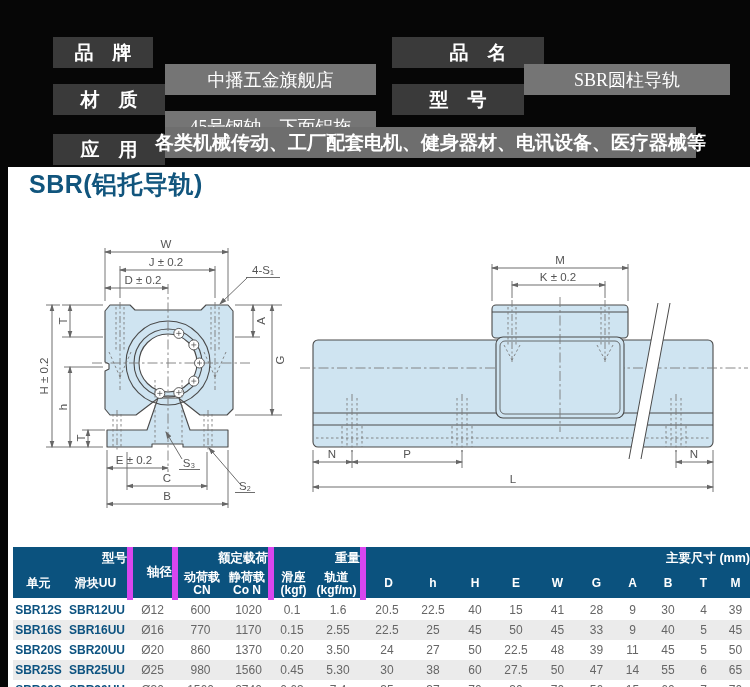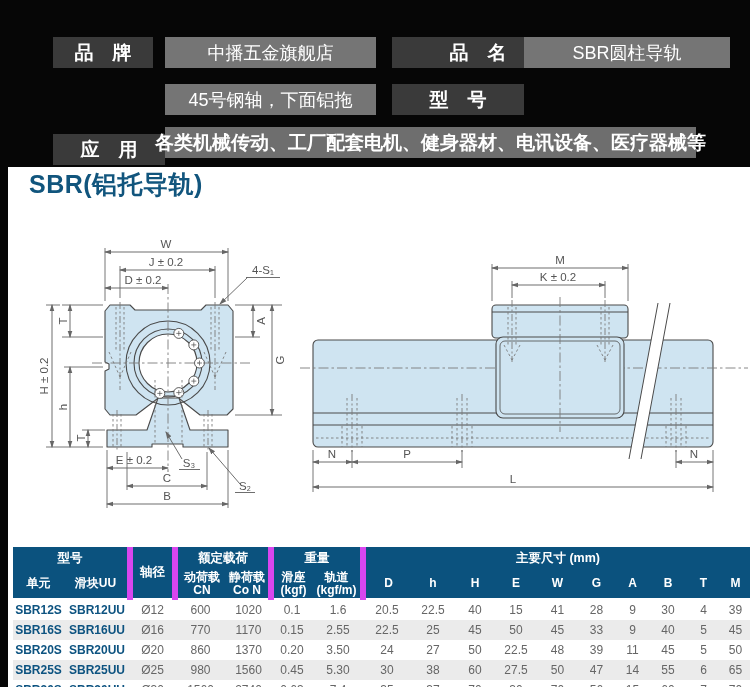--- a/index.html
+++ b/index.html
@@ -5,49 +5,50 @@
   html,body{margin:0;padding:0;}
   body{
     width:750px;height:687px;position:relative;overflow:hidden;
     background:#ffffff;
     font-family:"Liberation Sans","DejaVu Sans",sans-serif;
   }
   
   .top-band{position:absolute;left:0;top:0;width:750px;height:167px;background:#060606;}
   .cell{position:absolute;display:flex;align-items:center;justify-content:center;color:#fff;white-space:nowrap;}
   .lbl{background:#3a3a3a;font-size:19px;font-weight:bold;font-family:"Liberation Serif","DejaVu Serif",serif;}
-  .val{background:#757575;font-size:18px;font-family:Liberation Sans, sans-serif;}
+  .val{background:#757575;font-size:18px;font-family:Liberation Serif, serif;margin-top:27px;}
   .val-app{background:#6e6e6e;font-size:19px;font-weight:bold;font-family:"Liberation Sans","DejaVu Sans",sans-serif;}
   
   .left-strip{position:absolute;left:0;top:167px;width:8px;height:520px;background:#060606;}
   .section-title{position:absolute;left:29px;top:168px;font-size:25px;font-weight:bold;color:#11557d;letter-spacing:.5px;}
   .drawings{position:absolute;left:0;top:167px;}
   
   table.spec{position:absolute;left:13px;top:547px;width:737px;border-collapse:collapse;table-layout:fixed;}
   table.spec th,table.spec td{padding:0;margin:0;}
   thead th{background:#0b527e;color:#fff;font-weight:bold;text-align:center;vertical-align:middle;}
-  tr.grp th{font-size:12.5px;height:22px;}
+  tr.grp th{font-size:12.5px;height:22px;text-align:right;}
   tr.sub th{font-size:12px;height:29px;line-height:13px;}
   th.sep{border-left:6px solid #d946ef;}
   th.bb{border-bottom:2px solid #fff;}
   th .l1,th .l2{display:block;line-height:13px;}
   tbody td{height:20px;text-align:center;font-size:12px;color:#666;}
   tbody td.model{font-weight:bold;color:#0d5380;}
   tbody tr.alt{background:#ebebeb;}
   svg text{font-family:"Liberation Sans","DejaVu Sans",sans-serif;}
 </style>
 </head>
 <body>
 
 <div class="top-band">
   <div class="cell lbl" style="left:53px;top:37px;width:100px;height:31px;">品　牌</div>
   <div class="cell val" style="left:165px;top:37px;width:211px;height:31px;">中播五金旗舰店</div>
   <div class="cell lbl" style="left:392px;top:37px;width:132px;height:31px;padding-left:20px;">品　名</div>
   <div class="cell val" style="left:524px;top:37px;width:206px;height:31px;">SBR圆柱导轨</div>
 
+  <div class="cell lbl" style="left:53px;top:84px;width:112px;height:31px;">材　质</div>
   <div class="cell val" style="left:165px;top:84px;width:211px;height:31px;">45号钢轴，下面铝拖</div>
   <div class="cell lbl" style="left:392px;top:84px;width:132px;height:31px;">型　号</div>
 
   <div class="cell lbl" style="left:53px;top:127px;width:112px;height:31px;margin-top:7px;">应　用</div>
   <div class="cell val-app cell" style="left:165px;top:127px;width:531px;height:31px;">各类机械传动、工厂配套电机、健身器材、电讯设备、医疗器械等</div>
 </div>
 
 <div class="left-strip"></div>
 <div class="section-title">SBR(铝托导轨)</div>
 

